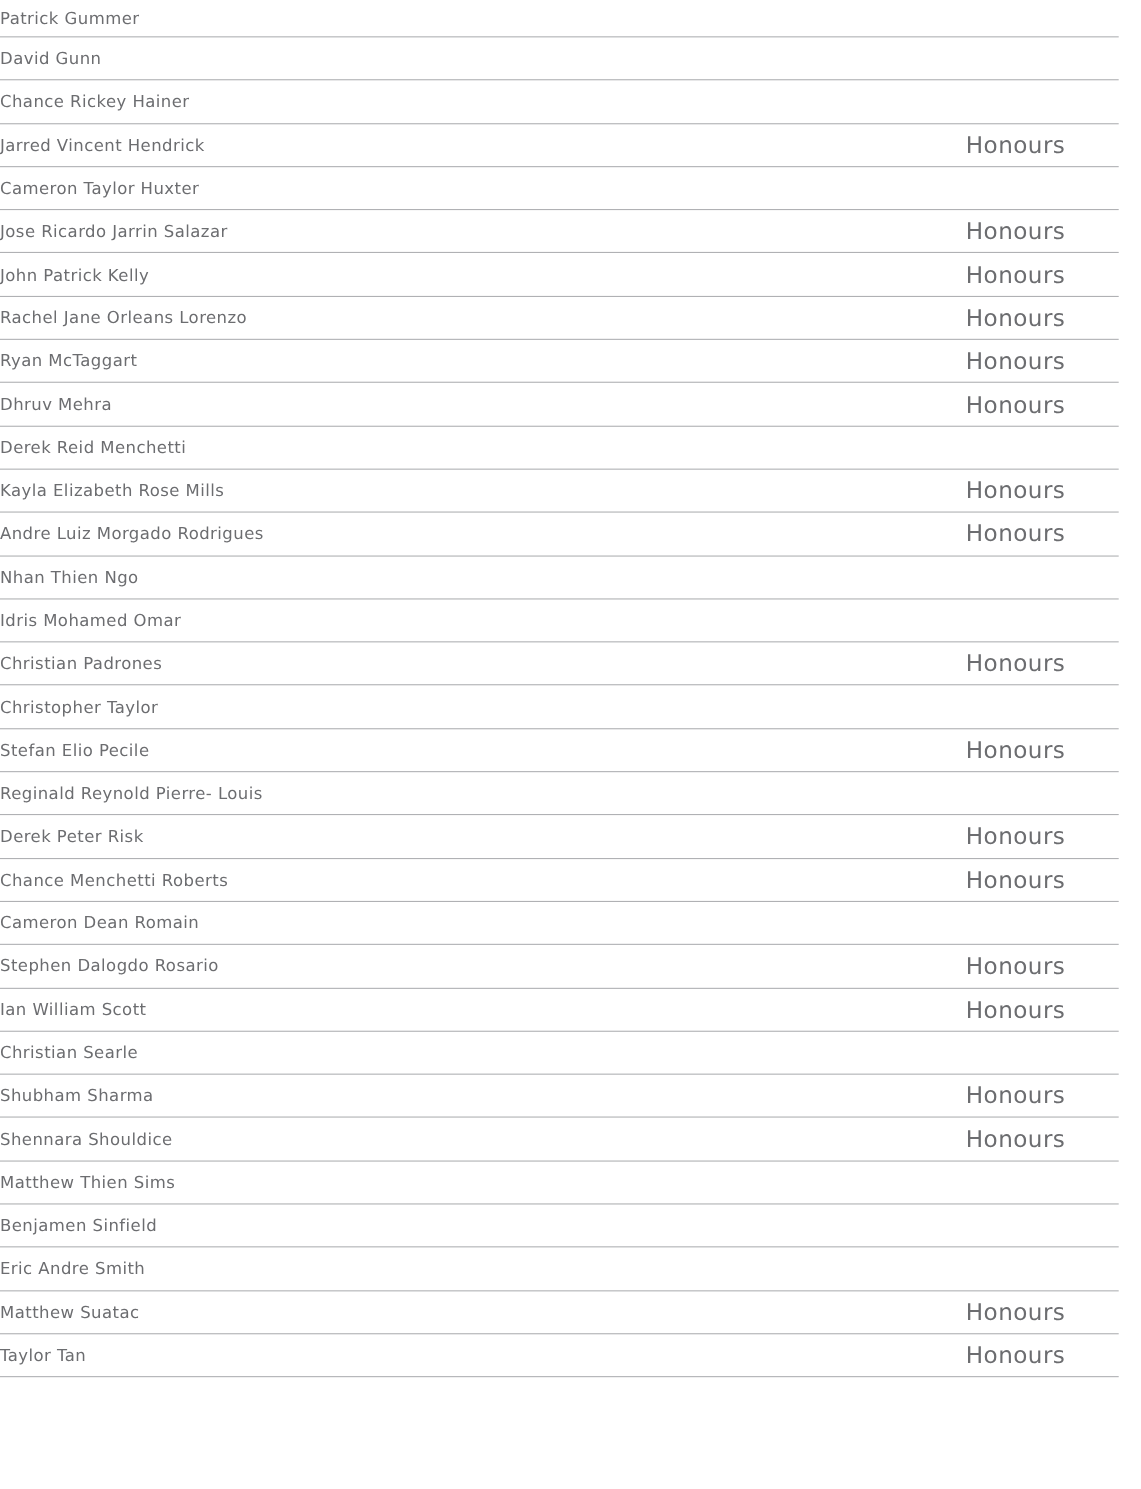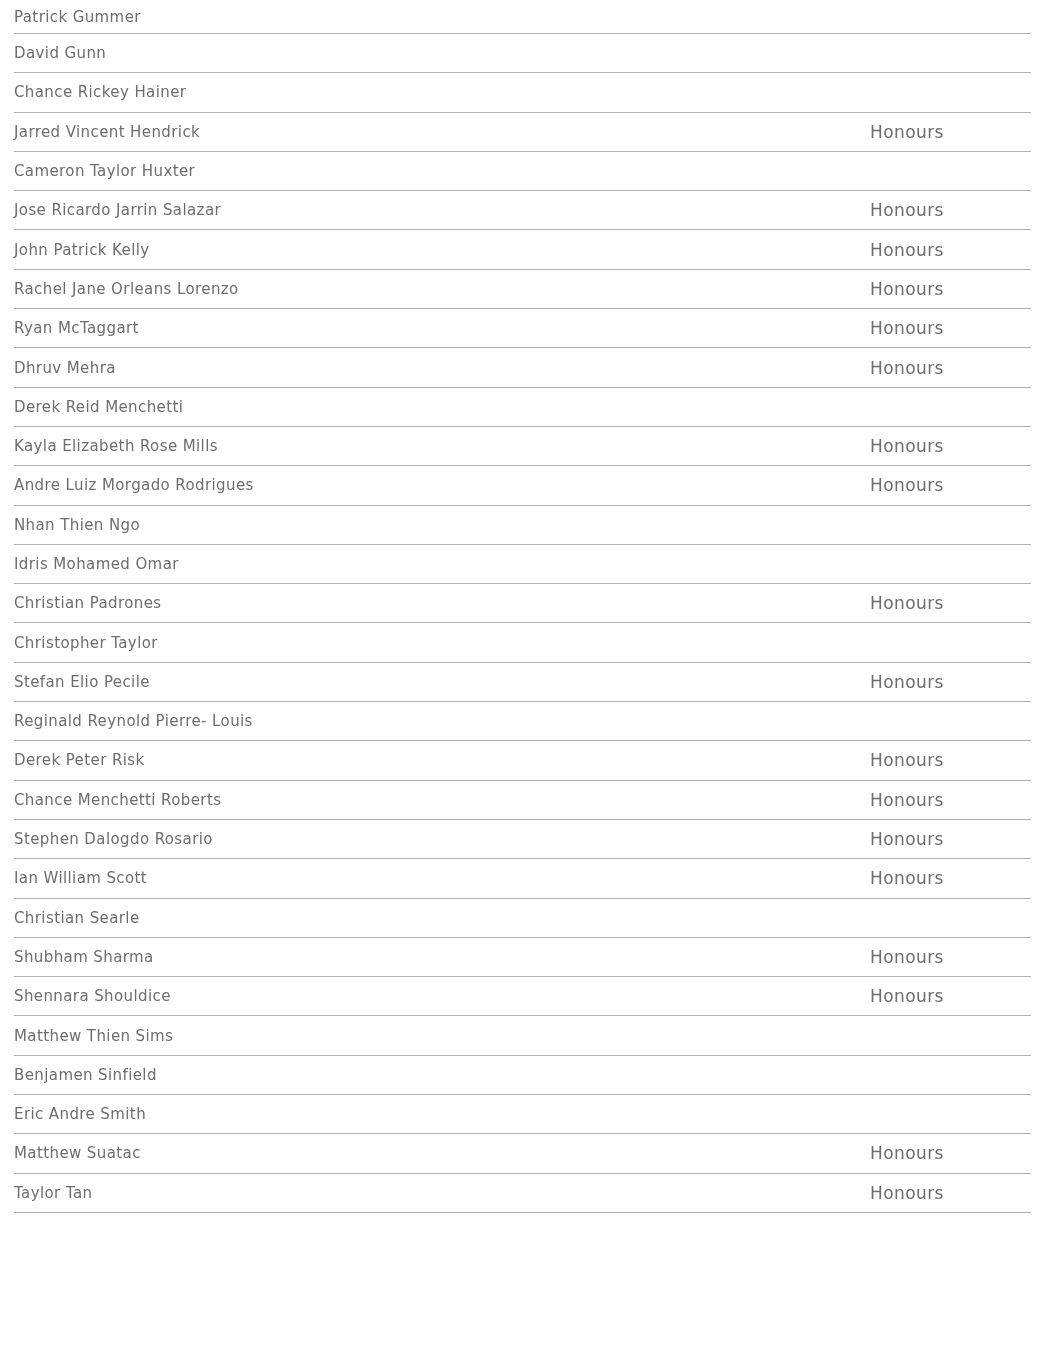--- a/index.html
+++ b/index.html
@@ -9,21 +9,21 @@
     font-family: "DejaVu Sans", "Liberation Sans", sans-serif;
   }
   .page {
     width: 1037px;
     height: 1354px;
     background: #ffffff;
     box-sizing: border-box;
     overflow: hidden;
   }
   .list {
-    margin-left: 14px;
+    margin-left: 0;
     width: 1017px;
   }
   .row {
     position: relative;
     height: 39.3px;
     display: flex;
     align-items: center;
     border-bottom: 1px solid #b0b1b4;
     box-sizing: border-box;
   }
@@ -31,24 +31,24 @@
     height: 34px;
   }
   .name {
     font-size: 15px;
     color: #6c6d70;
     letter-spacing: 0.4px;
     white-space: nowrap;
   }
   .award {
     position: absolute;
-    left: 856px;
+    left: 878px;
     top: 50%;
     transform: translateY(-50%);
-    font-size: 17px;
+    font-size: 21px;
     color: #6c6d70;
     letter-spacing: 0.4px;
     white-space: nowrap;
   }
 </style>
 </head>
 <body>
 
 <div class="page">
   <div class="list">
@@ -152,20 +152,24 @@
   <div class="row">
     <span class="name">Derek Peter Risk</span>
     <span class="award">Honours</span>
   </div>
 
   <div class="row">
     <span class="name">Chance Menchetti Roberts</span>
     <span class="award">Honours</span>
   </div>
 
+  <div class="row">
+    <span class="name">Cameron Dean Romain</span>
+    <span class="award"></span>
+  </div>
 
   <div class="row">
     <span class="name">Stephen Dalogdo Rosario</span>
     <span class="award">Honours</span>
   </div>
 
   <div class="row">
     <span class="name">Ian William Scott</span>
     <span class="award">Honours</span>
   </div>

